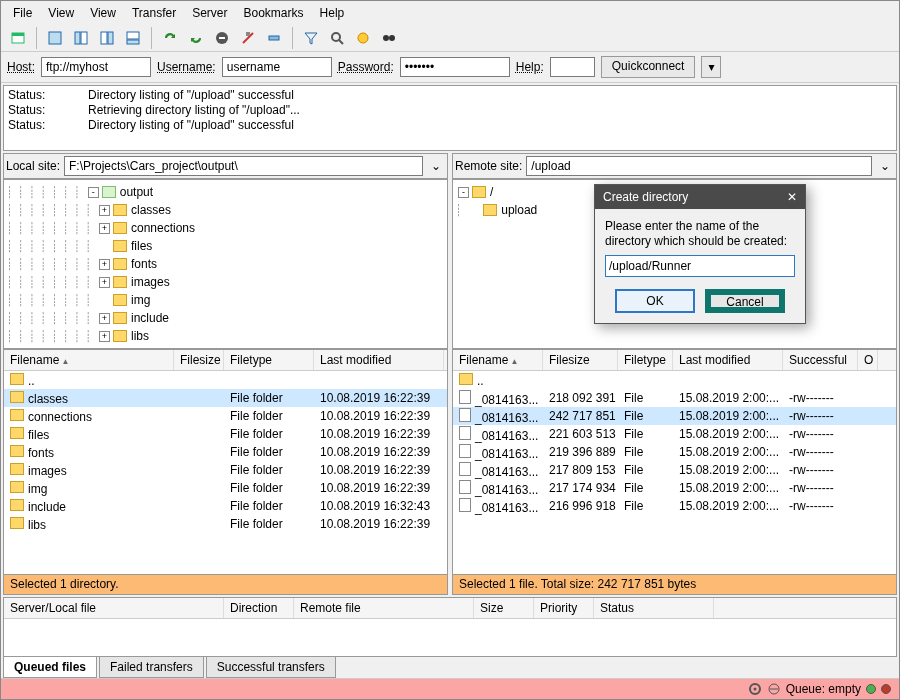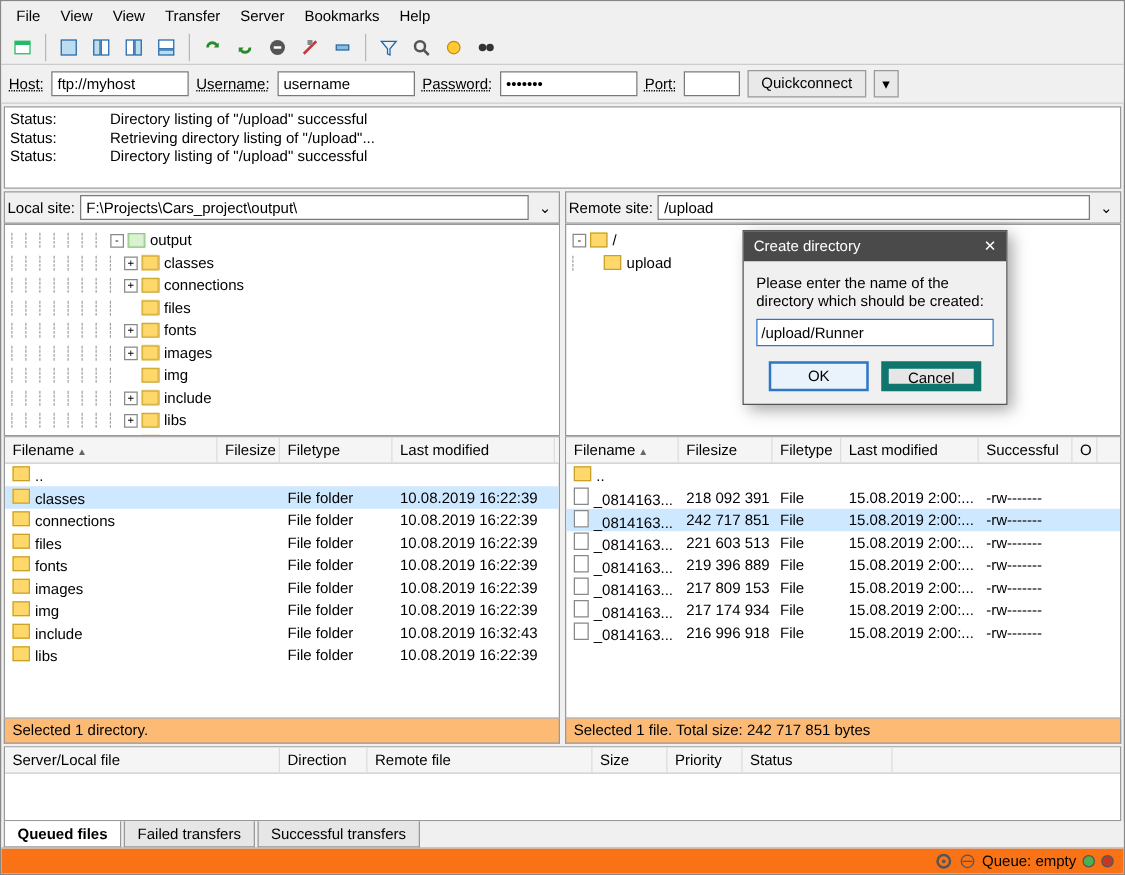--- a/index.html
+++ b/index.html
@@ -34,21 +34,21 @@
 .list-body { flex:1; overflow-y:scroll; }
 .row { display:flex; height:18px; align-items:center; }
 .row.sel { background:#cde8ff; }
 .row .col { border:none; }
 .status { border:1px solid #999; border-top:none; background:#fdba74; padding:2px 6px; height:20px; }
 .queue { border:1px solid #999; margin:0 2px; background:#fff; height:60px; display:flex; flex-direction:column;}
 .queue-head { display:flex; background:#f5f5f5; border-bottom:1px solid #ccc;}
 .tabs { display:flex; padding:0 2px; background:#f0f0f0; }
 .tab { border:1px solid #999; border-top:none; padding:3px 10px; margin-right:2px; background:#e6e6e6; cursor:default;}
 .tab.active { background:#fff; font-weight:600; }
-.footer { display:flex; align-items:center; justify-content:flex-end; gap:5px; padding:3px 8px; background:#f97316; border-top:1px solid #ccc;}
+.footer { display:flex; align-items:center; justify-content:flex-end; gap:5px; padding:3px 8px; background:#fca5a5; border-top:1px solid #ccc;}
 .led { width:10px; height:10px; border-radius:50%; border:1px solid #555;}
 .led.g { background:#4caf50;} .led.r { background:#c0392b;}
 .dialog { position:absolute; left:594px; top:184px; width:212px; background:#f0f0f0; border:1px solid #555; box-shadow:4px 4px 12px rgba(0,0,0,.35); z-index:50;}
 .dlg-title { background:#4a4a4a; color:#fff; padding:5px 8px; display:flex; justify-content:space-between; align-items:center;}
 .dlg-body { padding:10px; }
 .dlg-body input { width:100%; border:1px solid #2e76c6; padding:3px; margin-top:6px;}
 .dlg-btns { display:flex; gap:10px; justify-content:center; margin-top:12px;}
 .dlg-btns button { width:80px; height:24px; border:6px solid #0f766e; background:#e6e6e6;}
 .dlg-btns button.primary { border:2px solid #2e76c6; background:#eaf3fc;}
 svg { display:block; }
@@ -151,21 +151,21 @@
     </div>
 </div>
 
 <div class="quickbar">
   <label>Host:</label>
   <input style="width: 110px;" value="ftp://myhost">
   <label>Username:</label>
   <input style="width: 110px;" value="username">
   <label>Password:</label>
   <input style="width: 110px;" value="•••••••">
-  <label>Port:</label>
+  <label>Help:</label>
   <input style="width: 45px;" value="">
   <div class="dropbtn">Quickconnect</div>
   <div class="arrowbtn">▾</div>
 </div>
 
 <div class="log" id="log">
     <div class="log-row"><span class="lab">Status:</span>Directory listing of "/upload" successful</div>
     <div class="log-row"><span class="lab">Status:</span>Retrieving directory listing of "/upload"...</div>
     <div class="log-row"><span class="lab">Status:</span>Directory listing of "/upload" successful</div>
   </div>

